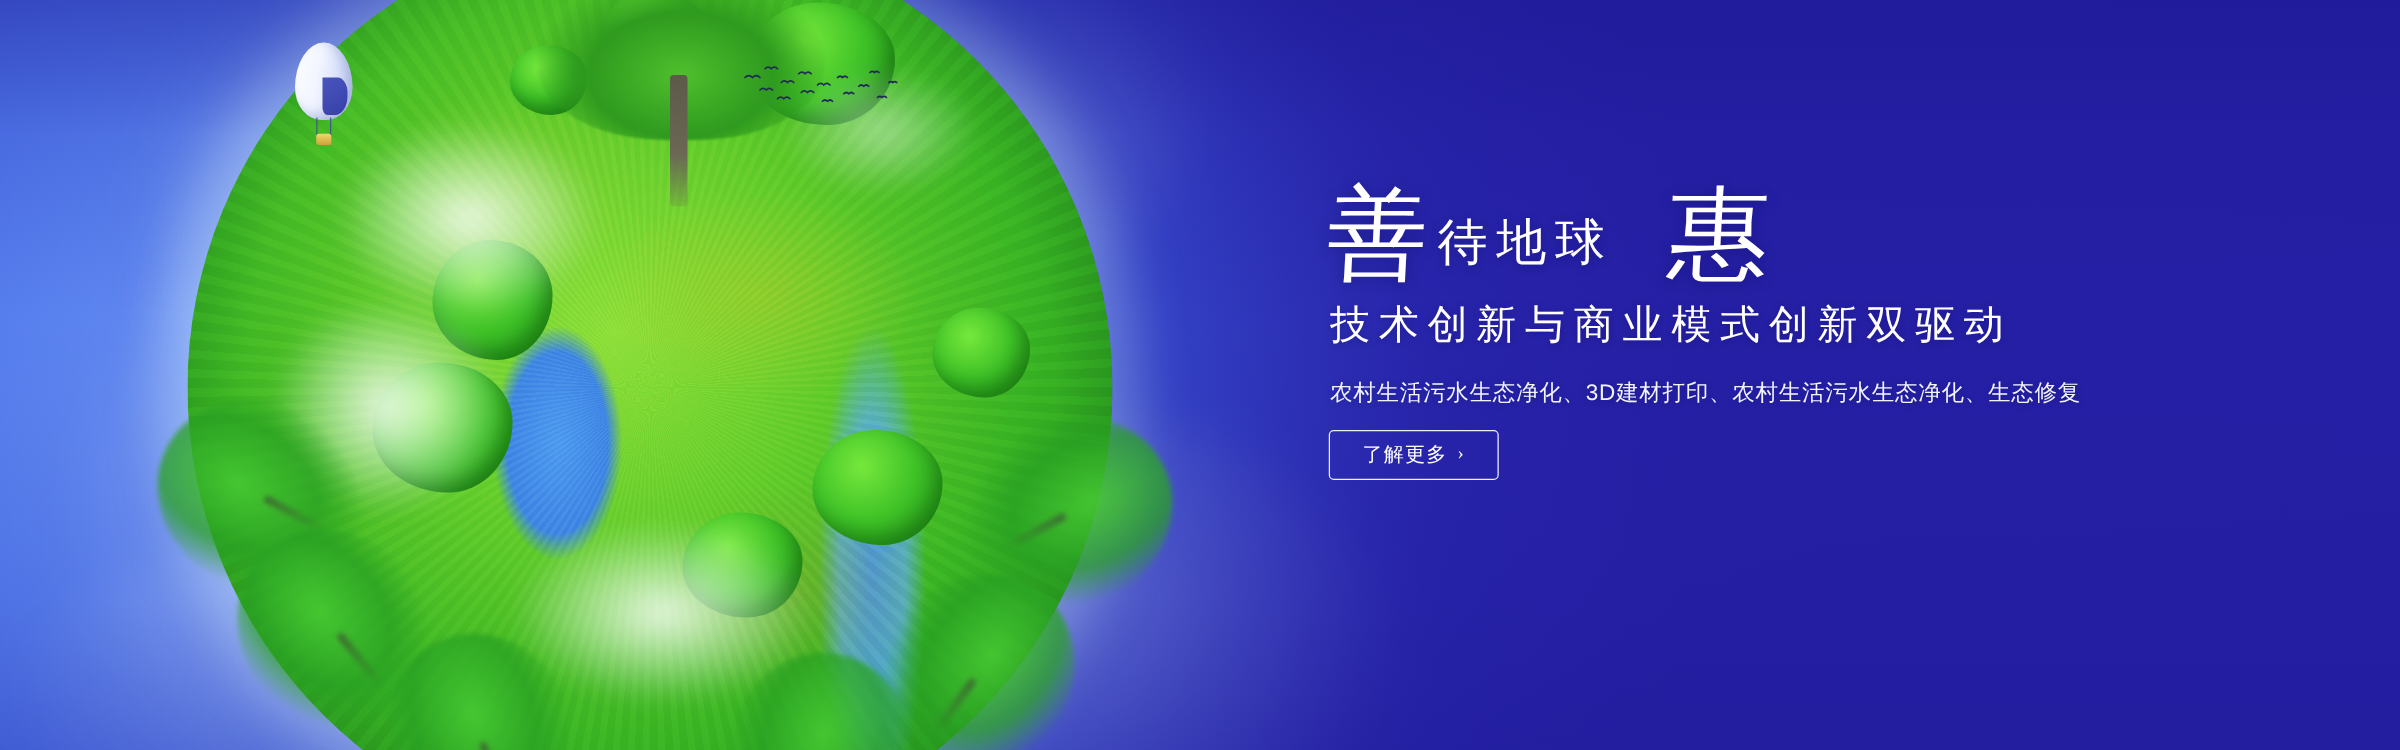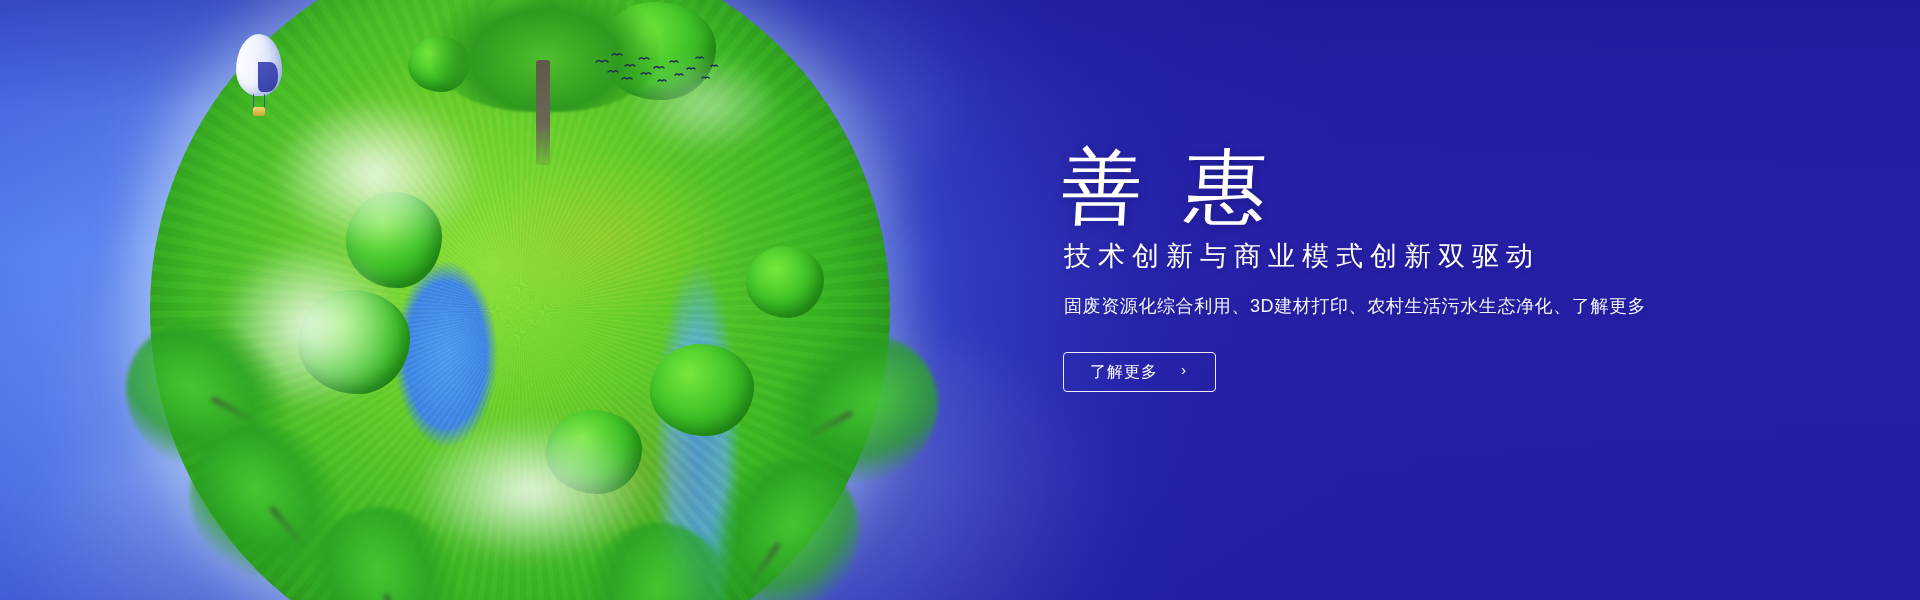--- a/index.html
+++ b/index.html
@@ -233,21 +233,21 @@
     line-height: 1;
     font-weight: 400;
     letter-spacing: 7px;
     padding-bottom: 10px;
     margin-left: 8px;
     text-shadow: 0 2px 8px rgba(10,10,70,.30);
   }
   .hl-gap { width: 44px; }
 
   .subtitle {
-    font-size: 27px;
+    font-size: 32px;
     letter-spacing: 7px;
     font-weight: 400;
     color: #ffffff;
     margin: 14px 0 0 2px;
     white-space: nowrap;
     text-shadow: 0 1px 6px rgba(10,10,70,.28);
   }
 
   .desc {
     font-size: 18px;
@@ -255,32 +255,32 @@
     color: #f2f4ff;
     margin: 20px 0 0 2px;
     white-space: nowrap;
     text-shadow: 0 1px 5px rgba(10,10,70,.25);
   }
 
   .cta {
     display: inline-flex;
     align-items: center;
     justify-content: center;
-    gap: 21px;
-    margin-top: 34px;
+    gap: 8px;
+    margin-top: 18px;
     margin-left: 1px;
     height: 40px;
     padding: 0 26px;
     border: 1px solid rgba(255,255,255,.92);
     border-radius: 4px;
     background: transparent;
     color: #ffffff;
     font-size: 16px;
     letter-spacing: 1px;
-    font-family: Liberation Mono, monospace;
+    font-family: Liberation Serif, serif;
     cursor: pointer;
     white-space: nowrap;
   }
   .cta .chev {
     font-size: 15px;
     line-height: 1;
     transform: translateY(-1px);
   }
 </style>
 </head>
@@ -357,27 +357,28 @@
         <path d="M110 28 q1.8 -1.8 3.6 0 q1.8 -1.8 3.6 0"></path>
         <path d="M119 16 q1.6 -1.6 3.2 0 q1.6 -1.6 3.2 0"></path>
       </g>
     </svg>
   </div>
 
   <div class="copy">
 
     <h1 class="headline">
       <span class="brush">善</span>
+      <span class="plain">待地球</span>
       <span class="hl-gap"></span>
       <span class="brush">惠</span>
     </h1>
 
     <div class="subtitle">技术创新与商业模式创新双驱动</div>
 
-    <div class="desc">固废资源化综合利用、3D建材打印、农村生活污水生态净化、了解更多</div>
+    <div class="desc">农村生活污水生态净化、3D建材打印、农村生活污水生态净化、生态修复</div>
 
     <button class="cta" type="button">
       <span>了解更多</span>
       <span class="chev">›</span>
     </button>
 
   </div>
 </div>
 
 </body></html>

